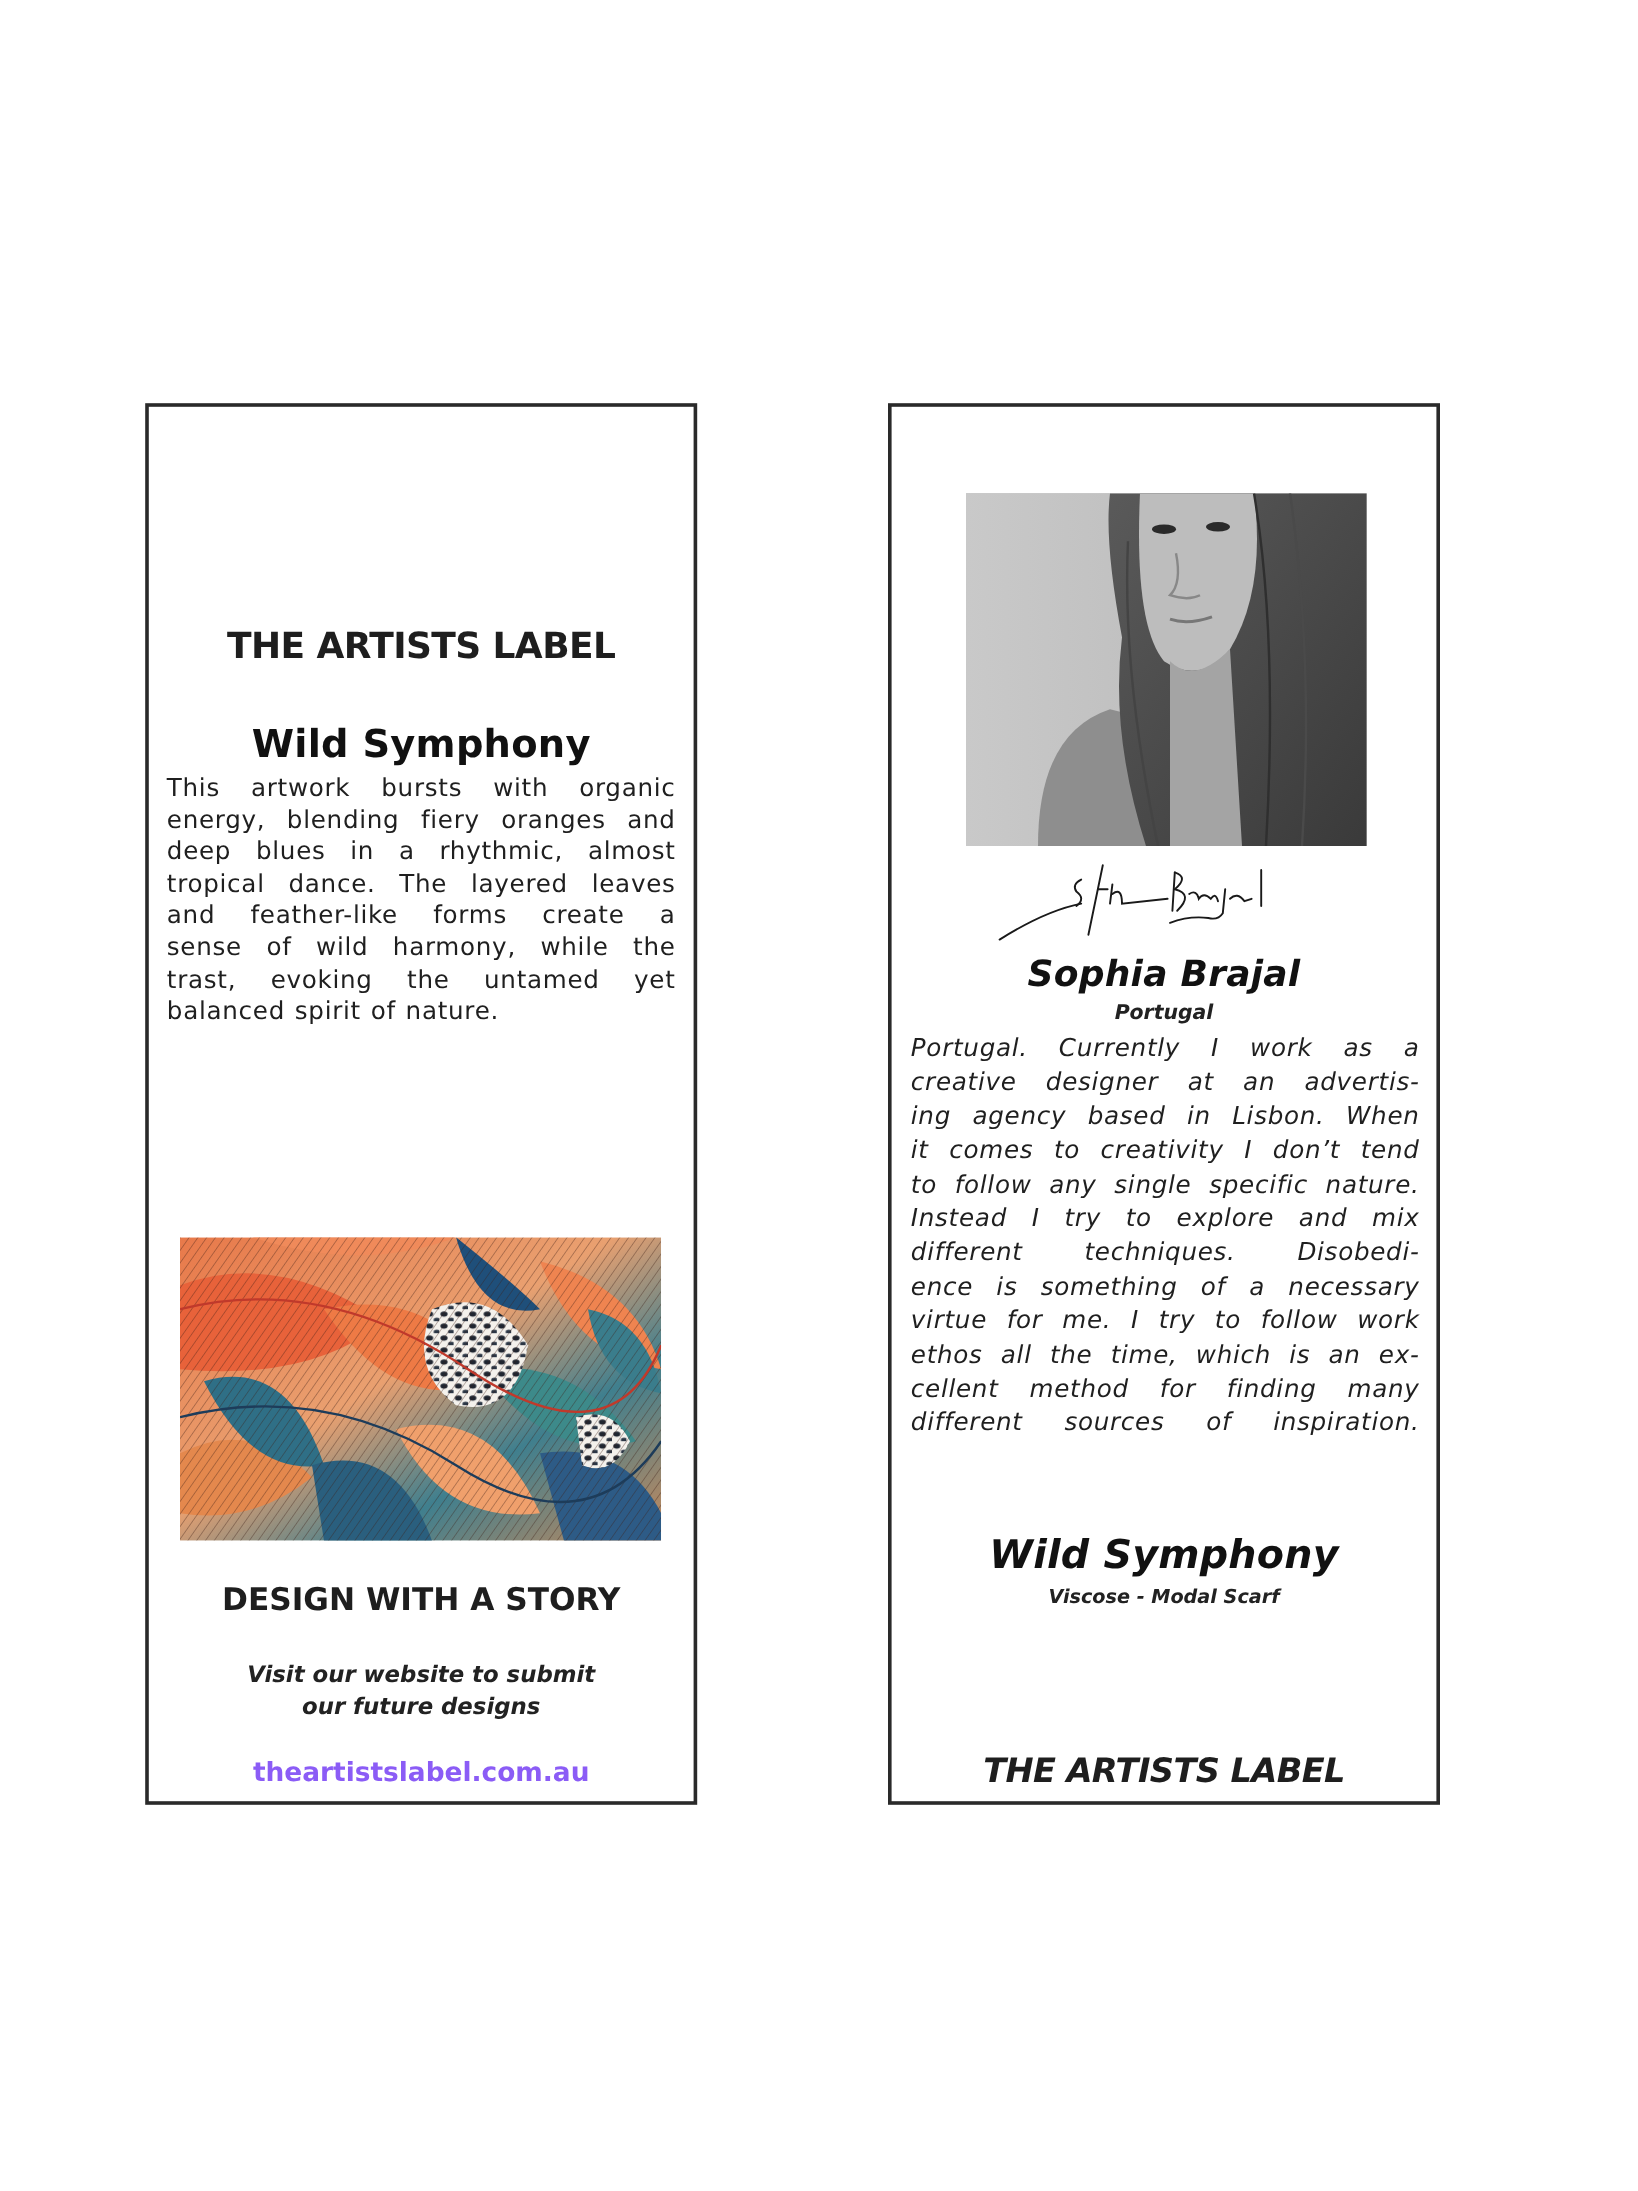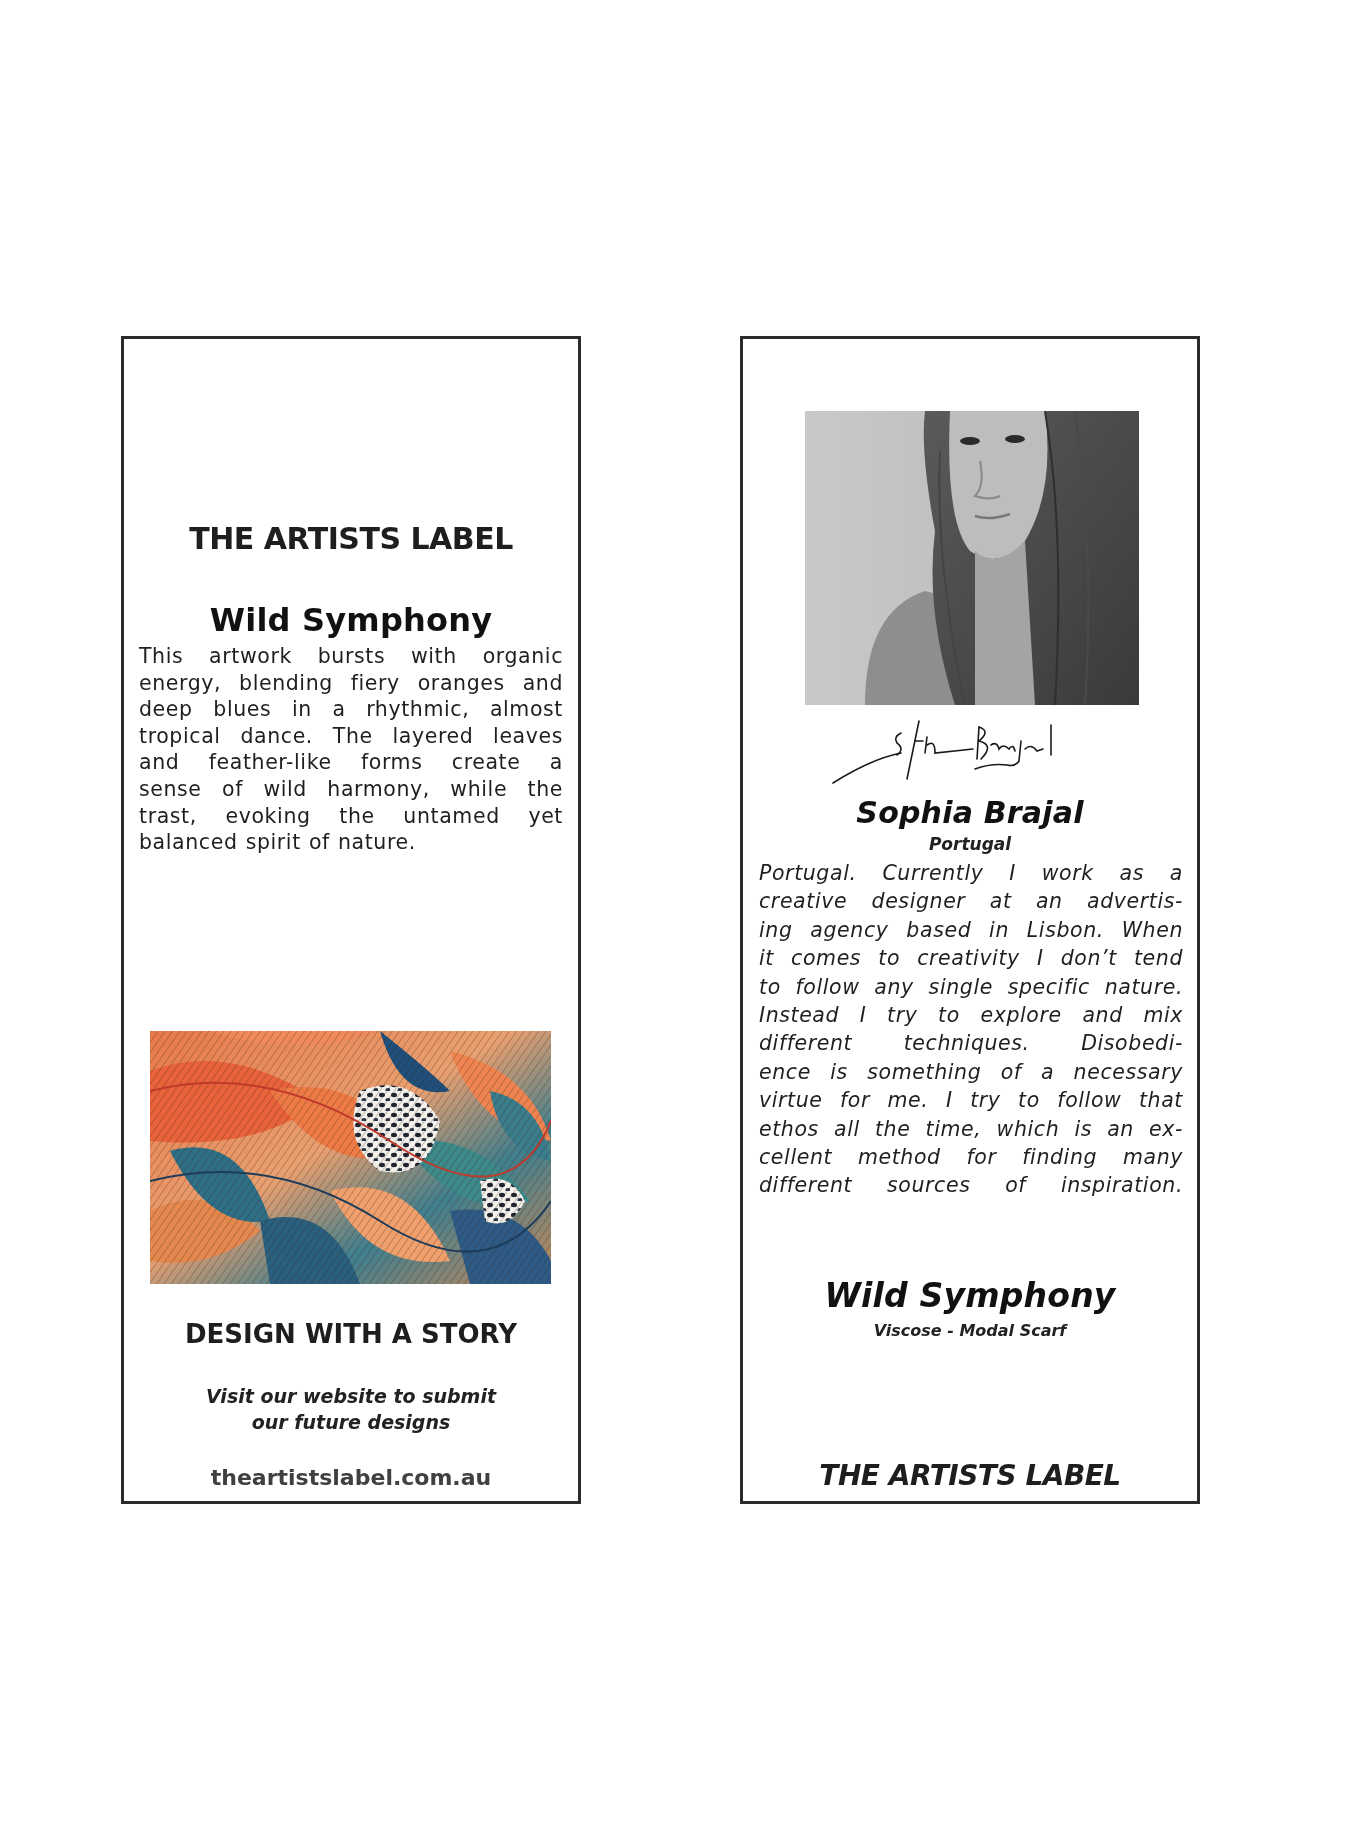--- a/index.html
+++ b/index.html
@@ -30,21 +30,21 @@
     .body-text .ln.last { text-align-last: left; }
     .img-block { position: absolute; overflow: hidden; }
 
     
     #left-brand { top: 182px; font-size: 30px; }
     #left-title { top: 262px; font-size: 32px; }
     #left-desc { left: 15px; width: 424px; top: 304px; font-size: 20.5px; line-height: 26.6px; }
     #left-art { left: 26px; top: 692px; width: 401px; height: 253px; }
     #left-tagline { top: 980px; font-size: 26px; letter-spacing: 0px; }
     #left-visit { top: 1044px; font-size: 19px; line-height: 26px; font-weight: bold; color: #222; font-style: italic; }
-    #left-url { top: 1126px; font-size: 22px; font-weight: bold; color: #404040; }
+    #left-url { top: 1126px; font-size: 22px; font-weight: bold; color: #8b5cf6; }
 
     
     #right-photo { left: 62px; top: 72px; width: 334px; height: 294px; background: #bdbdbd; }
     #right-signature { left: 88px; top: 380px; width: 240px; height: 70px; }
     #right-name { top: 456px; font-size: 30px; }
     #right-country { top: 495px; font-size: 17px; font-weight: bold; color: #222; }
     #right-bio { left: 16px; width: 424px; top: 520px; font-size: 20.5px; line-height: 28.4px; }
     #right-product { top: 937px; font-size: 33px; }
     #right-material { top: 982px; font-size: 16px; font-weight: bold; color: #222; }
     #right-brand { top: 1120px; font-size: 28px; }
@@ -174,21 +174,21 @@
 
     <div class="body-text" id="right-bio">
       <span class="ln">Portugal. Currently I work as a</span>
       <span class="ln">creative designer at an advertis-</span>
       <span class="ln">ing agency based in Lisbon. When</span>
       <span class="ln">it comes to creativity I  don’t tend</span>
       <span class="ln">to follow any single specific nature.</span>
       <span class="ln">Instead I try to explore and mix</span>
       <span class="ln">different techniques. Disobedi-</span>
       <span class="ln">ence is something of a necessary</span>
-      <span class="ln">virtue for me. I try to follow that</span>
+      <span class="ln">virtue for me. I try to follow work</span>
       <span class="ln">ethos all the time, which is an ex-</span>
       <span class="ln">cellent method for finding many</span>
       <span class="ln">different sources of inspiration.</span>
     </div>
 
     <div class="abs title" id="right-product">Wild Symphony</div>
     <div class="abs" id="right-material">Viscose - Modal Scarf</div>
     <div class="abs brand" id="right-brand">THE ARTISTS LABEL</div>
   </div>
 

